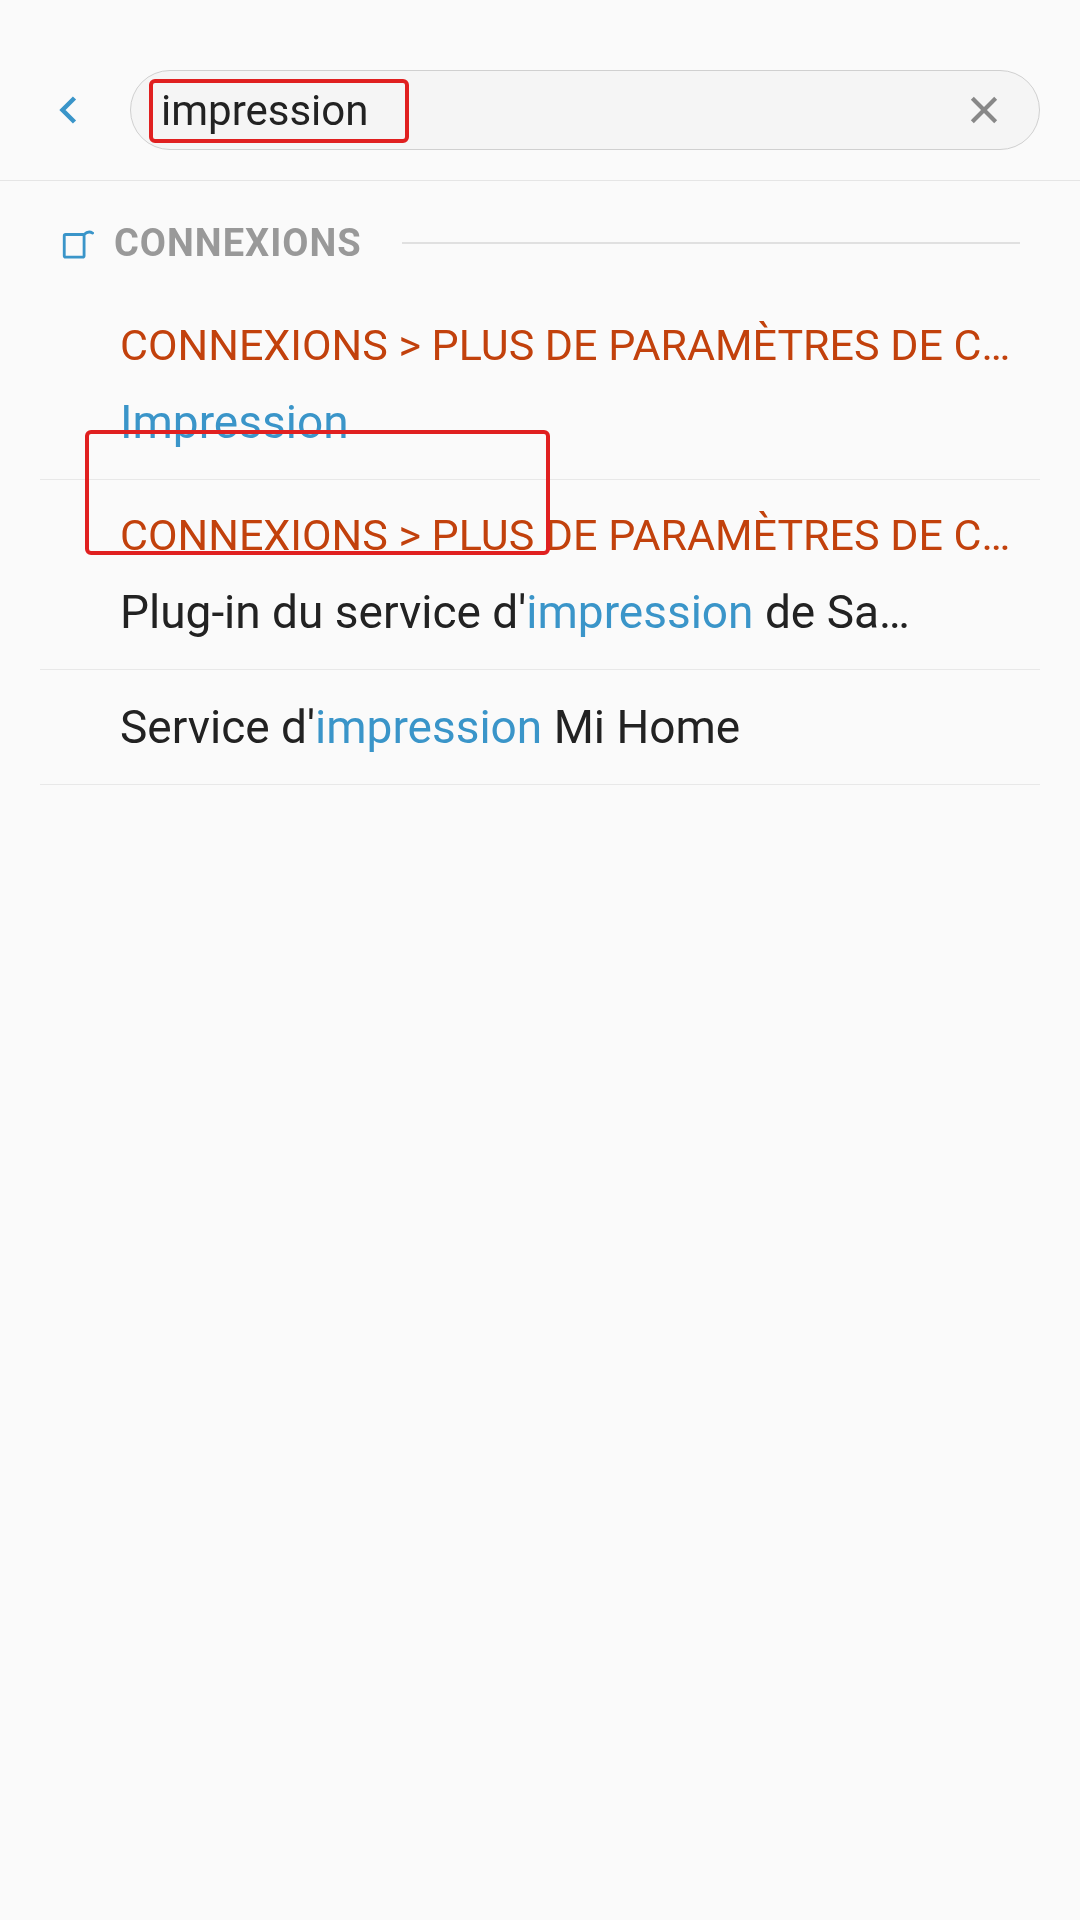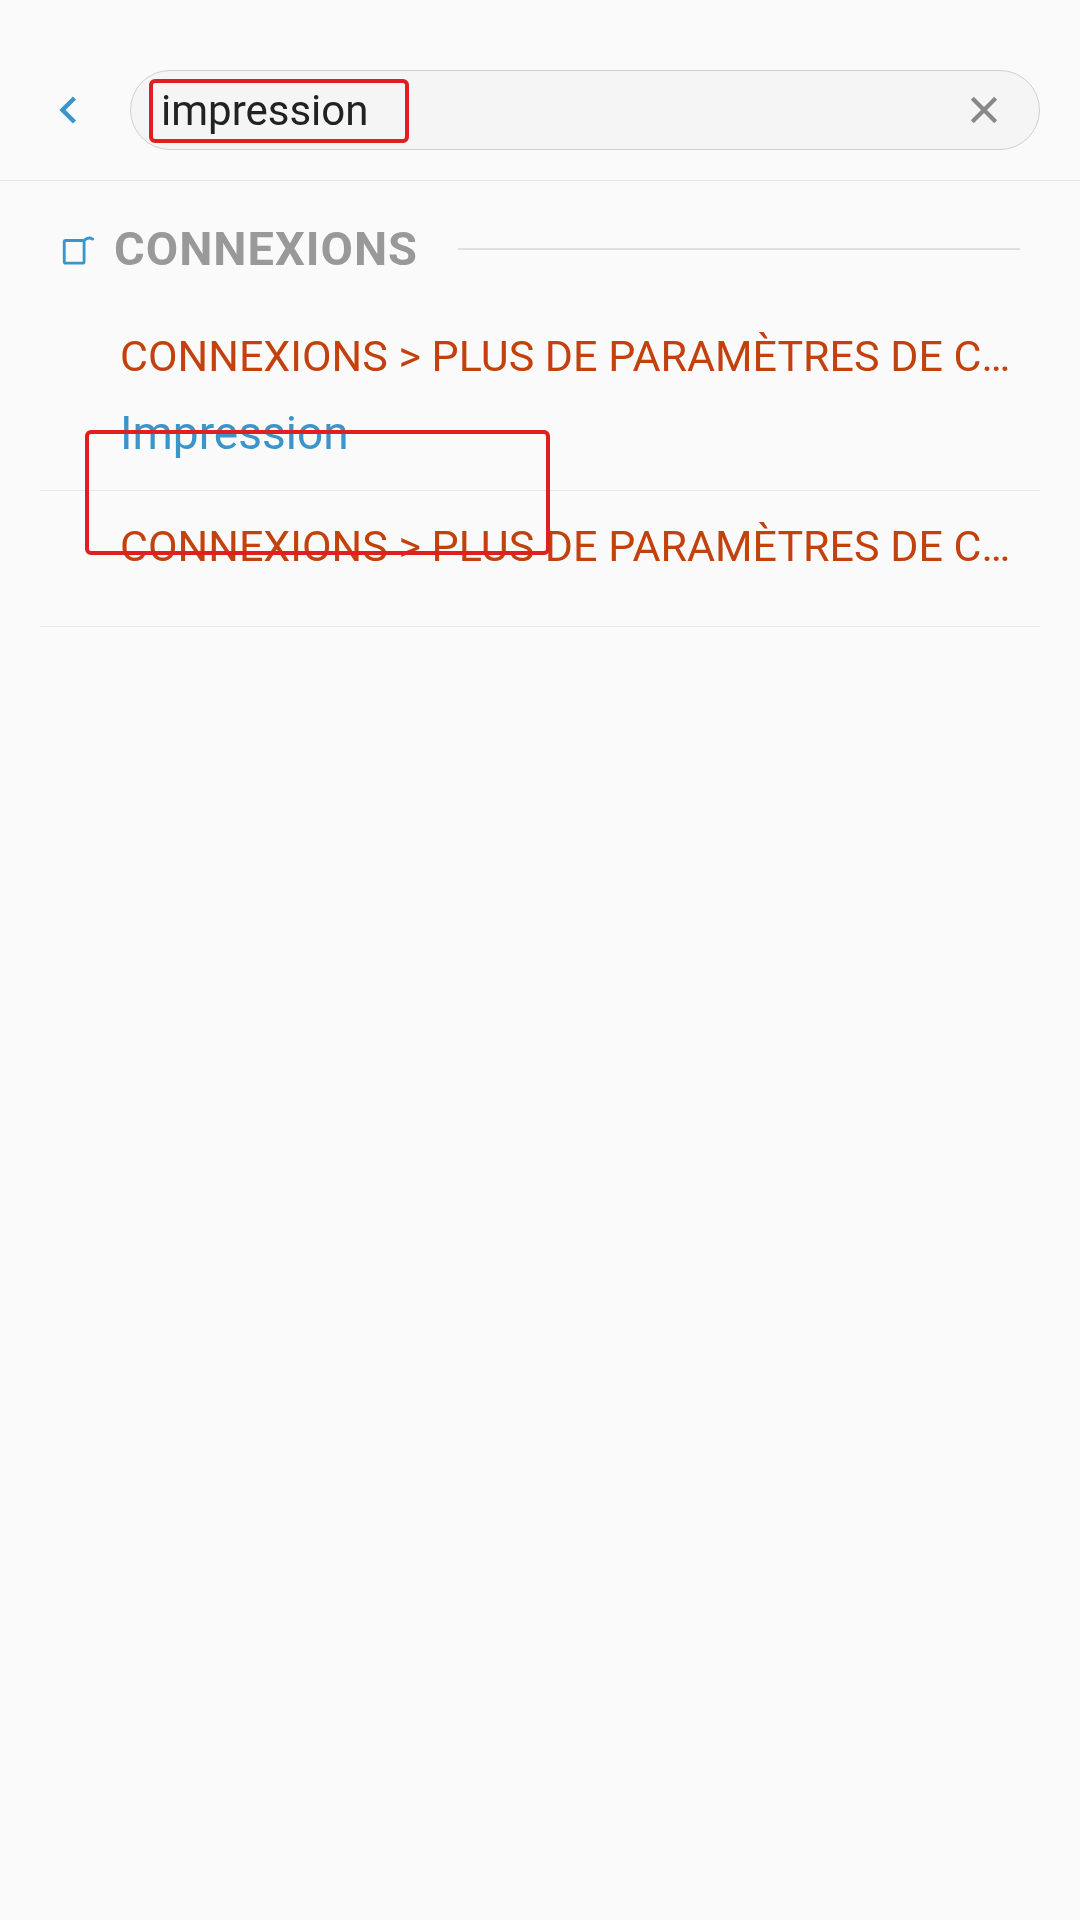--- a/index.html
+++ b/index.html
@@ -91,21 +91,21 @@
       height: 34px;
     }
     .section-icon svg {
       width: 100%;
       height: 100%;
       stroke: #3a95c9;
       stroke-width: 2;
       fill: none;
     }
     .section-title {
-      font-size: 47px;
+      font-size: 38px;
       font-weight: 700;
       color: #999;
       letter-spacing: 1px;
     }
     .section-divider {
       flex: 1;
       height: 2px;
       background: #e0e0e0;
       margin-left: 20px;
     }
@@ -183,17 +183,21 @@
     <div class="section-divider"></div>
   </div>
 
   <div id="results-container">
       <div class="result-item">
         <div class="breadcrumb">CONNEXIONS &gt; PLUS DE PARAMÈTRES DE C…</div>
         <div class="result-title"><span class="highlight">Impression</span></div>
       </div>
       <div class="result-item">
         <div class="breadcrumb">CONNEXIONS &gt; PLUS DE PARAMÈTRES DE C…</div>
+        <div class="result-title"><span>Plug-in du service d'</span><span class="highlight">impression</span><span> de Sa…</span></div>
+      </div>
+      <div class="result-item">
+        <div class="result-title"><span>Service d'</span><span class="highlight">impression</span><span> Mi Home</span></div>
       </div>
     </div>
 </div>
 
 <div class="first-result-box"></div>
 
 </body></html>

